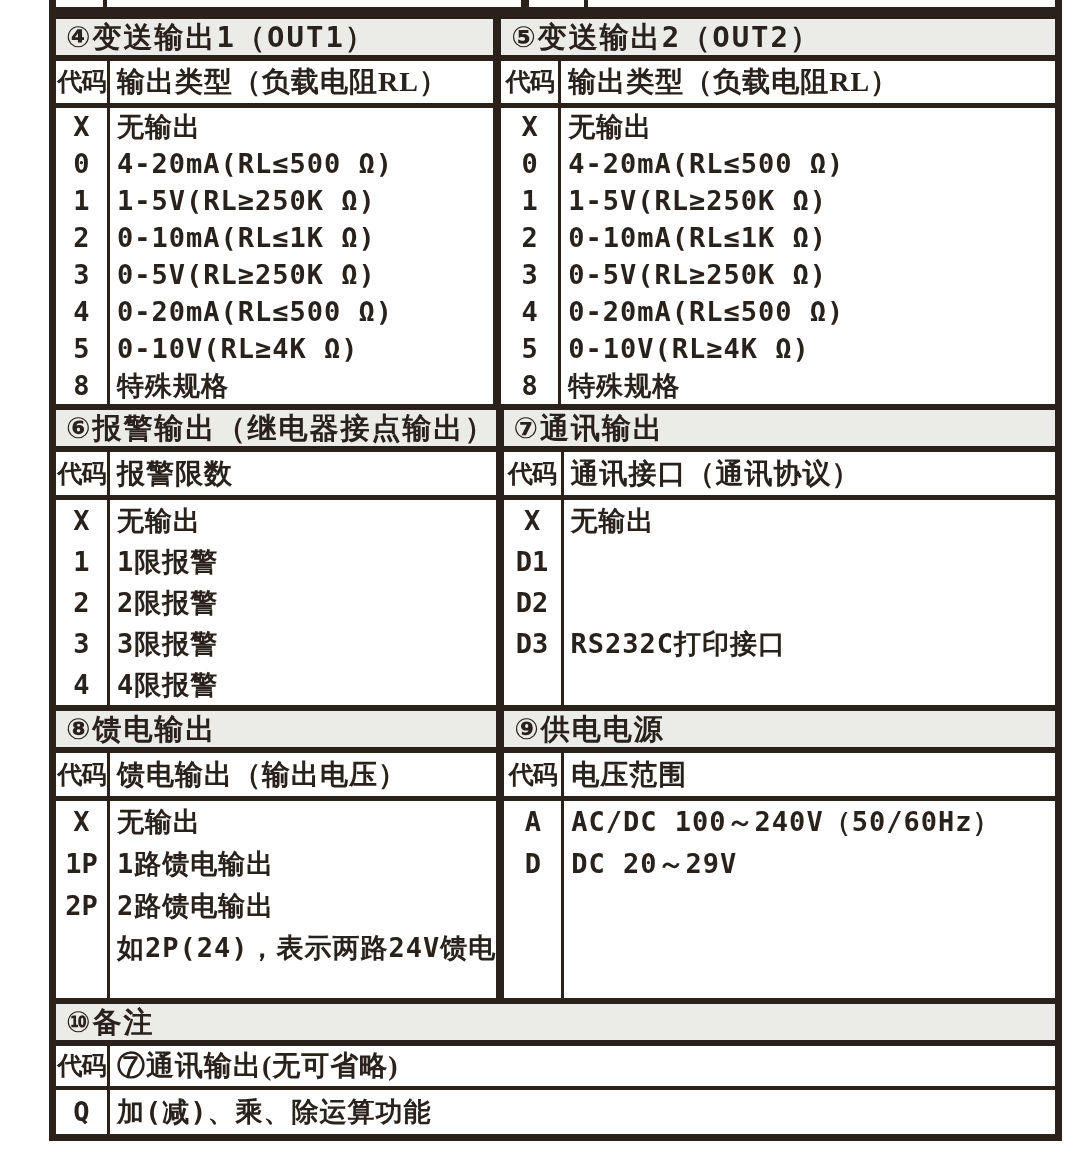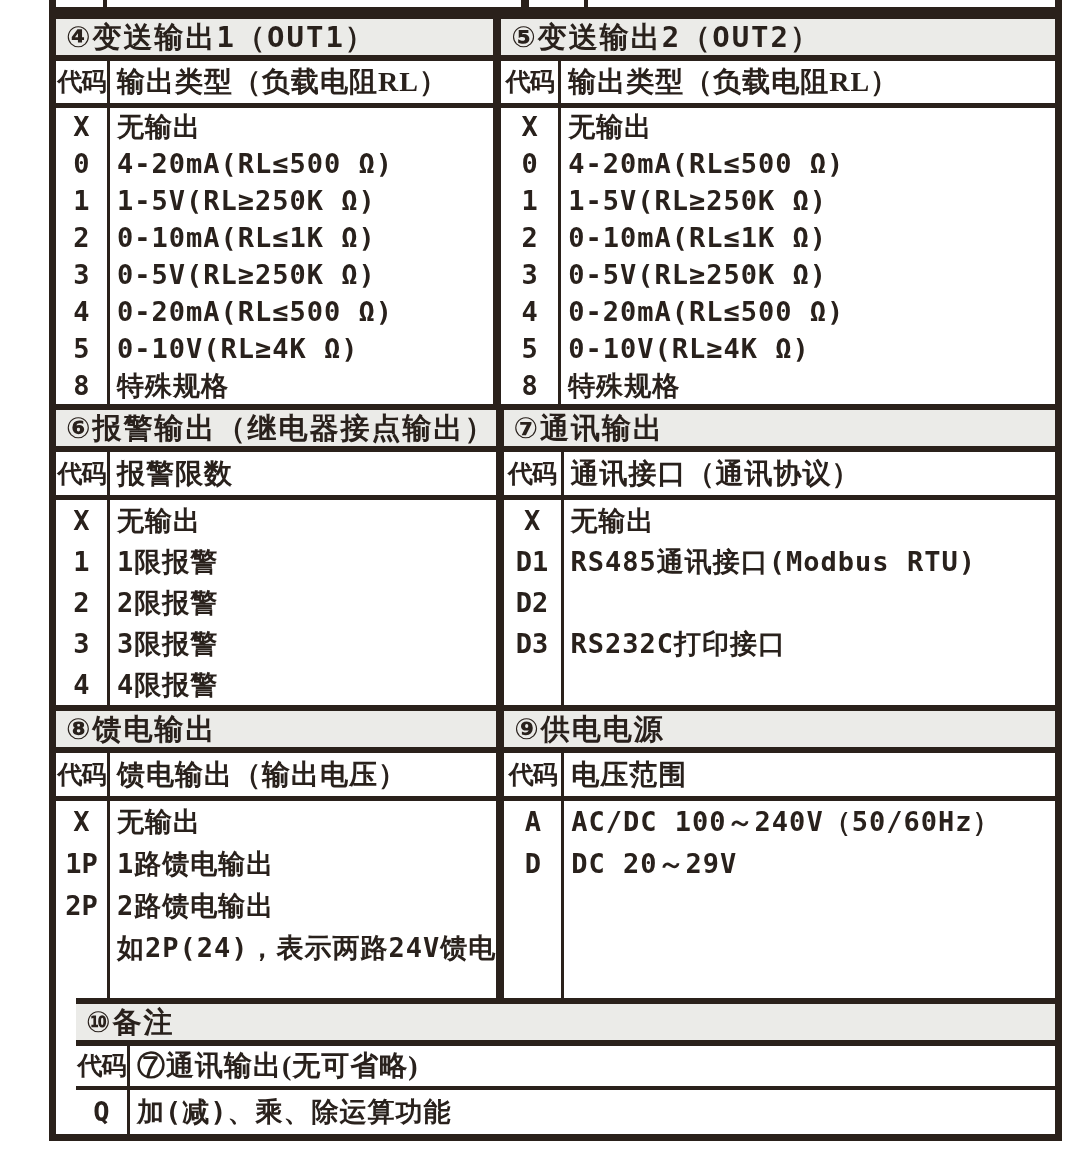--- a/index.html
+++ b/index.html
@@ -15,21 +15,21 @@
   .table-area { position: absolute; left: 49px; top: 0; width: 1013px; }
 
   
   .remnant { position: relative; height: 13px; }
   .remnant .stub { position: absolute; top: 0; height: 13px; background: var(--border, #2a211b); }
   .remnant .bar  { position: absolute; left: 0; right: 0; bottom: 0; height: 6px; background: var(--border, #2a211b); }
 
   .pair { display: flex; }
   .tbl-left  { width: 476px; border-left: 7px solid var(--border,#2a211b); border-right: 8px solid var(--border,#2a211b); }
   .tbl-right { width: 591px; border-right: 7px solid var(--border,#2a211b); }
-  .tbl-full  { width: 1013px; border-left: 7px solid var(--border,#2a211b); border-right: 7px solid var(--border,#2a211b); border-bottom: 7px solid var(--border,#2a211b); padding-left: 20px; }
+  .tbl-full  { width: 1013px; border-left: 7px solid var(--border,#2a211b); border-right: 7px solid var(--border,#2a211b); border-bottom: 7px solid var(--border,#2a211b); }
 
   .sec-header {
     border-top: 6px solid var(--border,#2a211b);
     border-bottom: 6px solid var(--border,#2a211b);
     background: var(--header_bg, #ebebe8);
     height: 48px; line-height: 36px;
     font-size: 29px; letter-spacing: 2px;
     padding-left: 10px;
     white-space: nowrap; overflow: hidden;
   }
@@ -226,21 +226,20 @@
         </div>
         <div class="bodyB">
 
             <div class="row">
               <div class="code-col">X</div>
               <div class="desc-col">无输出</div>
             </div>
 
             <div class="row">
               <div class="code-col">D1</div>
-              <div class="desc-col">RS485通讯接口(Modbus RTU)</div>
             </div>
 
             <div class="row">
               <div class="code-col">D2</div>
             </div>
 
             <div class="row">
               <div class="code-col">D3</div>
               <div class="desc-col">RS232C打印接口</div>
             </div>

